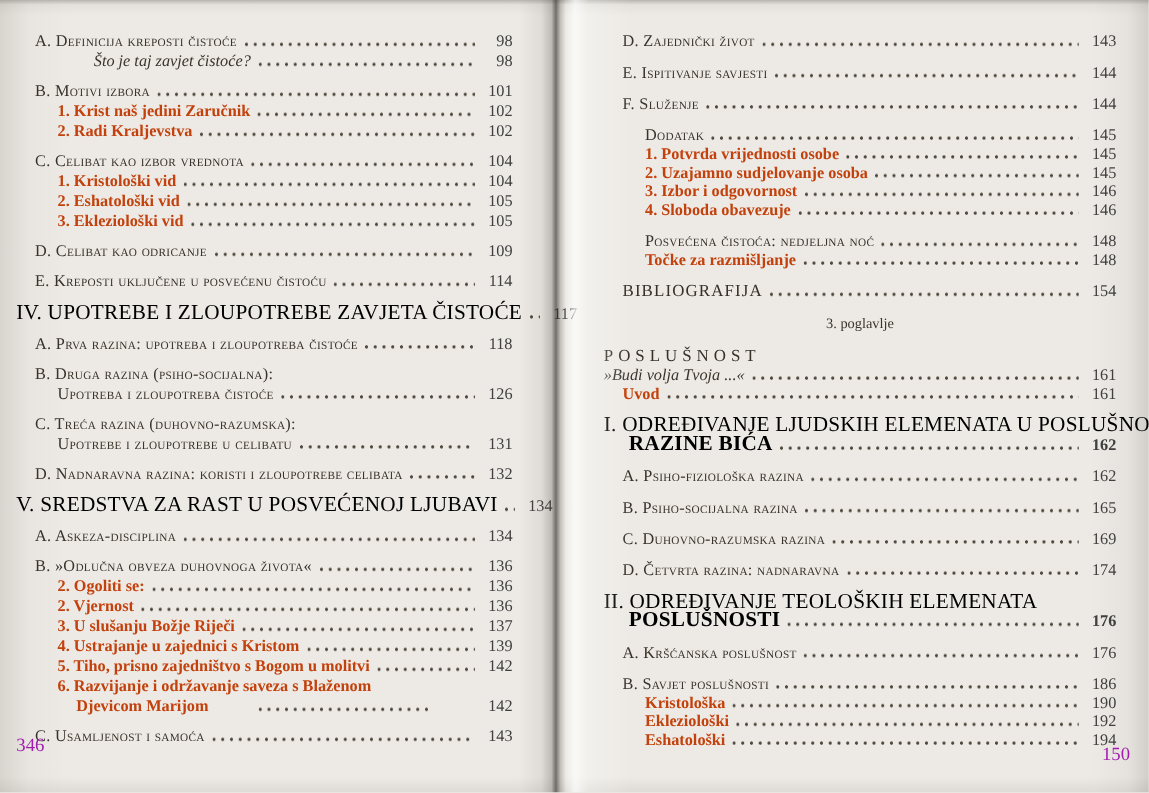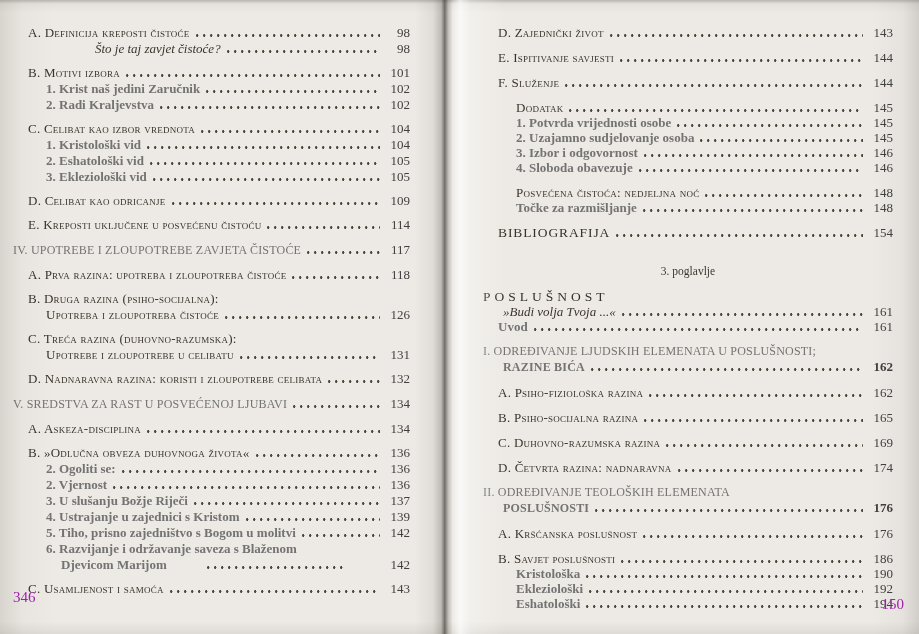--- a/index.html
+++ b/index.html
@@ -33,36 +33,36 @@
       rgba(255,255,255,0.10) 42%,
       rgba(255,255,255,0.70) 50%,
       rgba(255,255,255,0.28) 62%,
       rgba(255,255,255,0) 100%);
   }
 
   .row{display:flex;align-items:baseline;line-height:16px;font-size:13px;}
   .page-right .row{line-height:15px;}
   .row.gap{margin-top:8px;}
   .page-right .row.gap{margin-top:10px;}
-  .row.gap2{margin-top:24px;}
+  .row.gap2{margin-top:12px;}
   .txt{white-space:nowrap;}
   .leader{
     flex:1 1 12px;min-width:8px;height:3px;align-self:baseline;
     margin:0 3px 0 6px;
     background-image:radial-gradient(circle at 1.2px 1.5px, #4e473c 1.05px, rgba(0,0,0,0) 1.5px);
     background-size:7px 3px;background-repeat:repeat-x;background-position:left bottom;
   }
   .pg{min-width:27px;text-align:right;font-size:13px;color:#404040;}
 
   
   .s-sc .txt{font-variant:small-caps;letter-spacing:0.25px;color:#38332a;}
-  .s-b  .txt{font-weight:bold;color:#737373;}
-  .s-it .txt{font-style:italic;color:#3a352c;margin-left:20px;}
+  .s-b  .txt{font-weight:bold;color:#c2410c;}
+  .s-it .txt{font-style:italic;color:#3a352c;}
   .s-rm{line-height:17px;}
-  .s-rm .txt{font-size:12px;letter-spacing:0.2px;color:#737373;}
+  .s-rm .txt{font-size:17px;letter-spacing:0.2px;color:#000000;}
   .s-caps .txt{font-size:13.5px;letter-spacing:0.9px;color:#363128;}
   .s-ch{justify-content:center;}
   .s-ch .txt{font-size:11.5px;color:#3a352c;}
   .s-ttl .txt{font-size:13.5px;letter-spacing:4px;color:#363128;}
 
   
   .i0{padding-left:0;}
   .i1{padding-left:15px;}
   .i1b{padding-left:20px;font-weight:bold;}
   .i2{padding-left:33px;}

